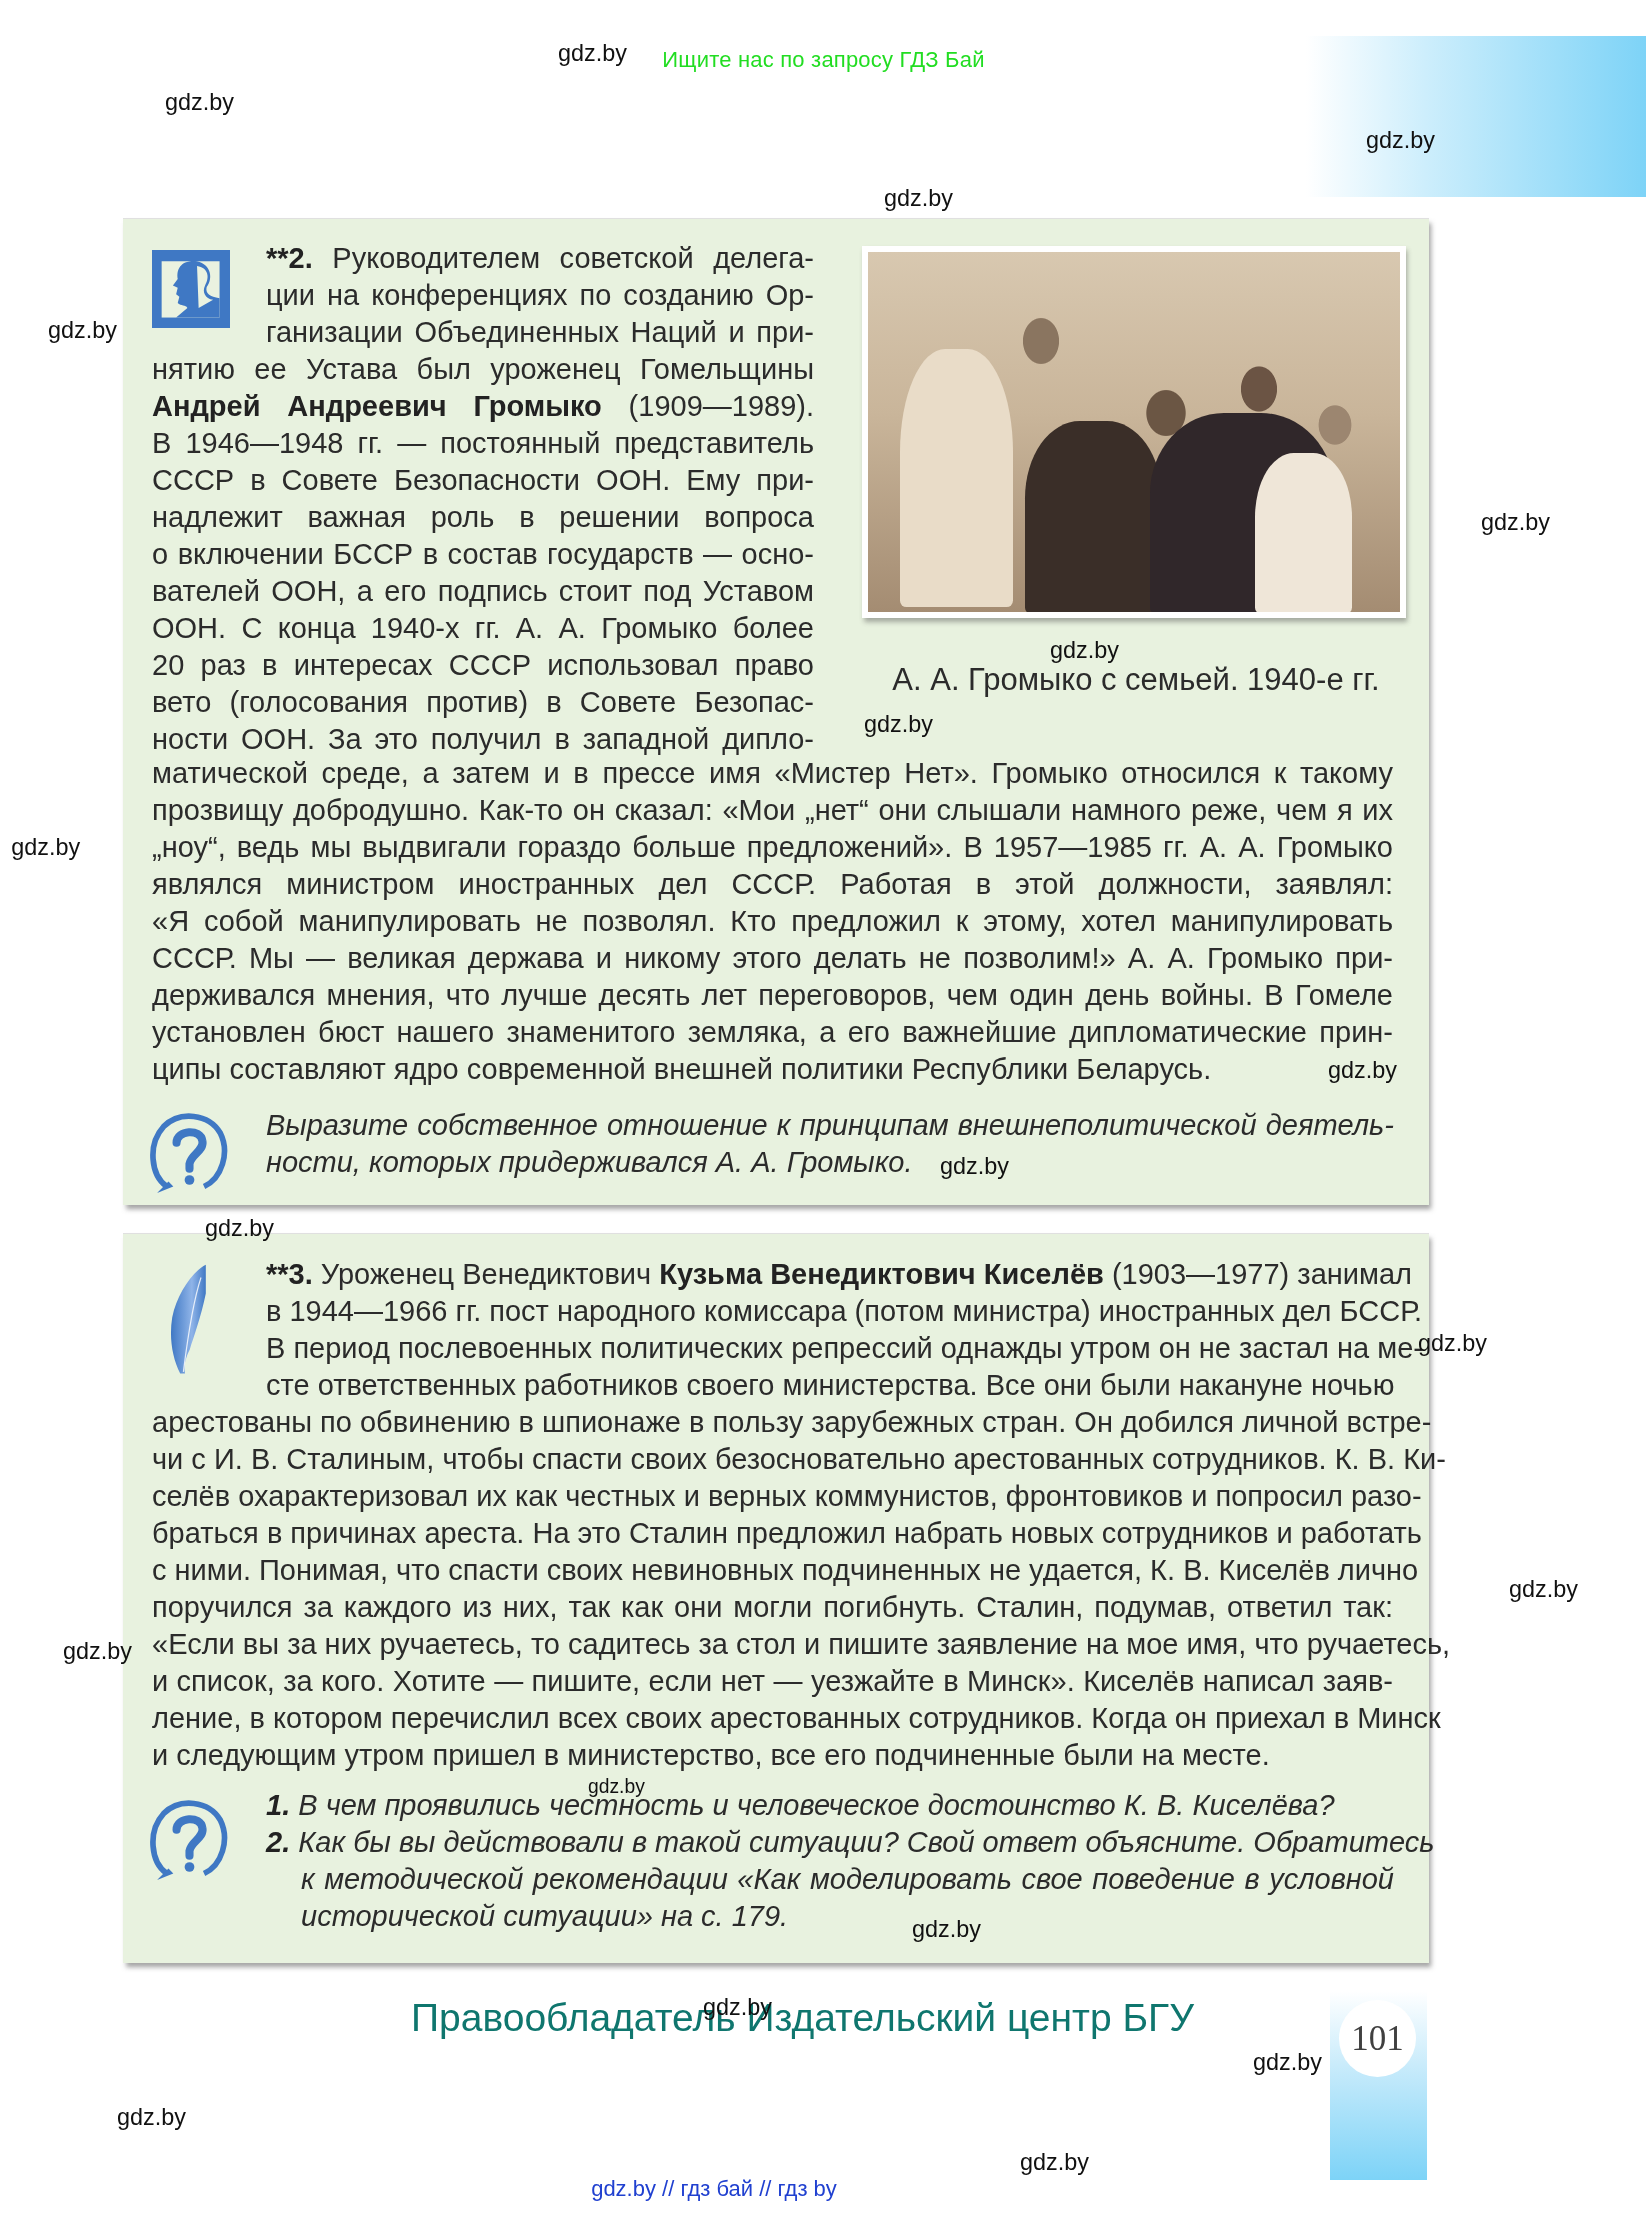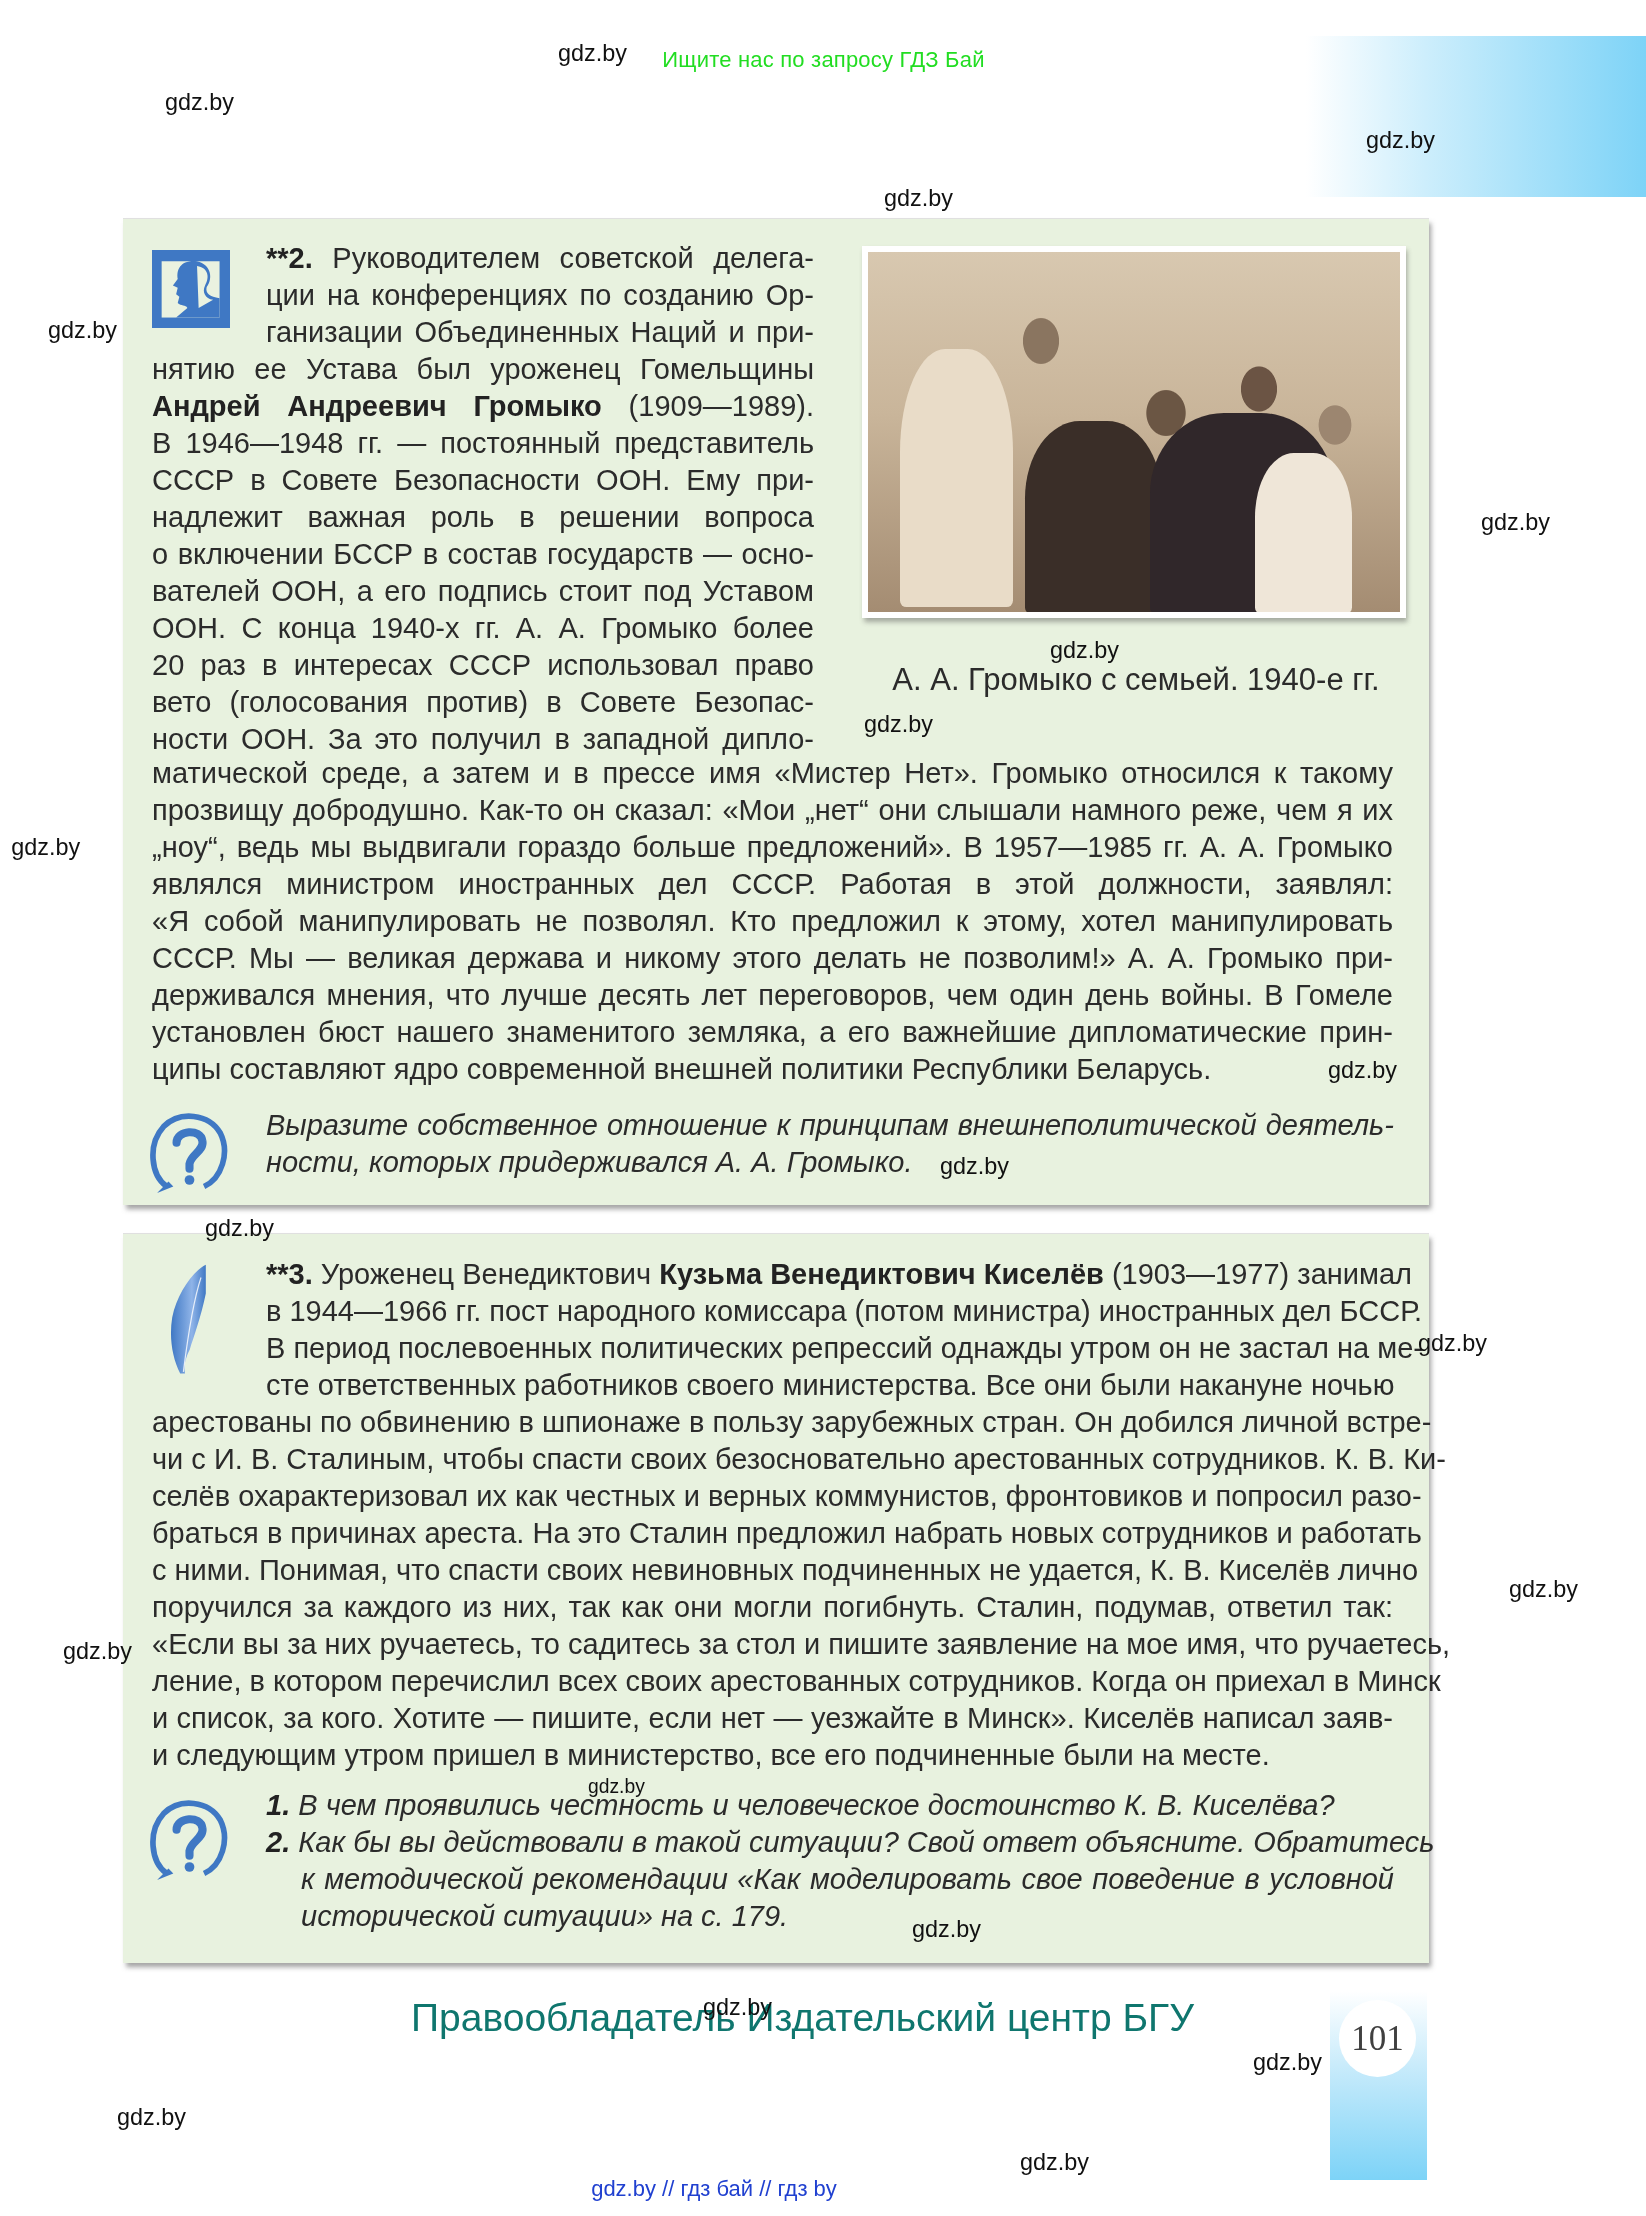--- a/index.html
+++ b/index.html
@@ -175,22 +175,22 @@
 </div>
 
 <div class="para" style="left:152px; top:1404px; width:1241px;">
   <span class="line">арестованы по обвинению в шпионаже в пользу зарубежных стран. Он добился личной встре-</span>
   <span class="line">чи с И. В. Сталиным, чтобы спасти своих безосновательно арестованных сотрудников. К. В. Ки-</span>
   <span class="line">селёв охарактеризовал их как честных и верных коммунистов, фронтовиков и попросил разо-</span>
   <span class="line">браться в причинах ареста. На это Сталин предложил набрать новых сотрудников и работать</span>
   <span class="line">с ними. Понимая, что спасти своих невиновных подчиненных не удается, К. В. Киселёв лично</span>
   <span class="line">поручился за каждого из них, так как они могли погибнуть. Сталин, подумав, ответил так:</span>
   <span class="line">«Если вы за них ручаетесь, то садитесь за стол и пишите заявление на мое имя, что ручаетесь,</span>
+  <span class="line">и список, за кого. Хотите — пишите, если нет — уезжайте в Минск». Киселёв написал заяв-</span>
   <span class="line">ление, в котором перечислил всех своих арестованных сотрудников. Когда он приехал в Минск</span>
-  <span class="line">и список, за кого. Хотите — пишите, если нет — уезжайте в Минск». Киселёв написал заяв-</span>
   <span class="line last">и следующим утром пришел в министерство, все его подчиненные были на месте.</span>
 </div>
 
 <div class="icon-box" style="left:149px; top:1799px; width:81px; height:85px;">
   <svg width="81" height="85" viewBox="0 0 100 105">
     <path d="M22 92 C 2 78 -2 40 18 18 C 38 -2 74 2 88 26 C 100 50 90 82 68 92" fill="none" stroke="#3f78c4" stroke-width="7"></path>
     <path d="M24 86 L 10 100 L 30 92 Z" fill="#3f78c4"></path>
     <path d="M34 38 C 34 22 64 20 66 36 C 68 48 52 52 50 64 L 50 70" fill="none" stroke="#3f78c4" stroke-width="10" stroke-linecap="round"></path>
     <circle cx="50" cy="84" r="6" fill="#3f78c4"></circle>
   </svg>

